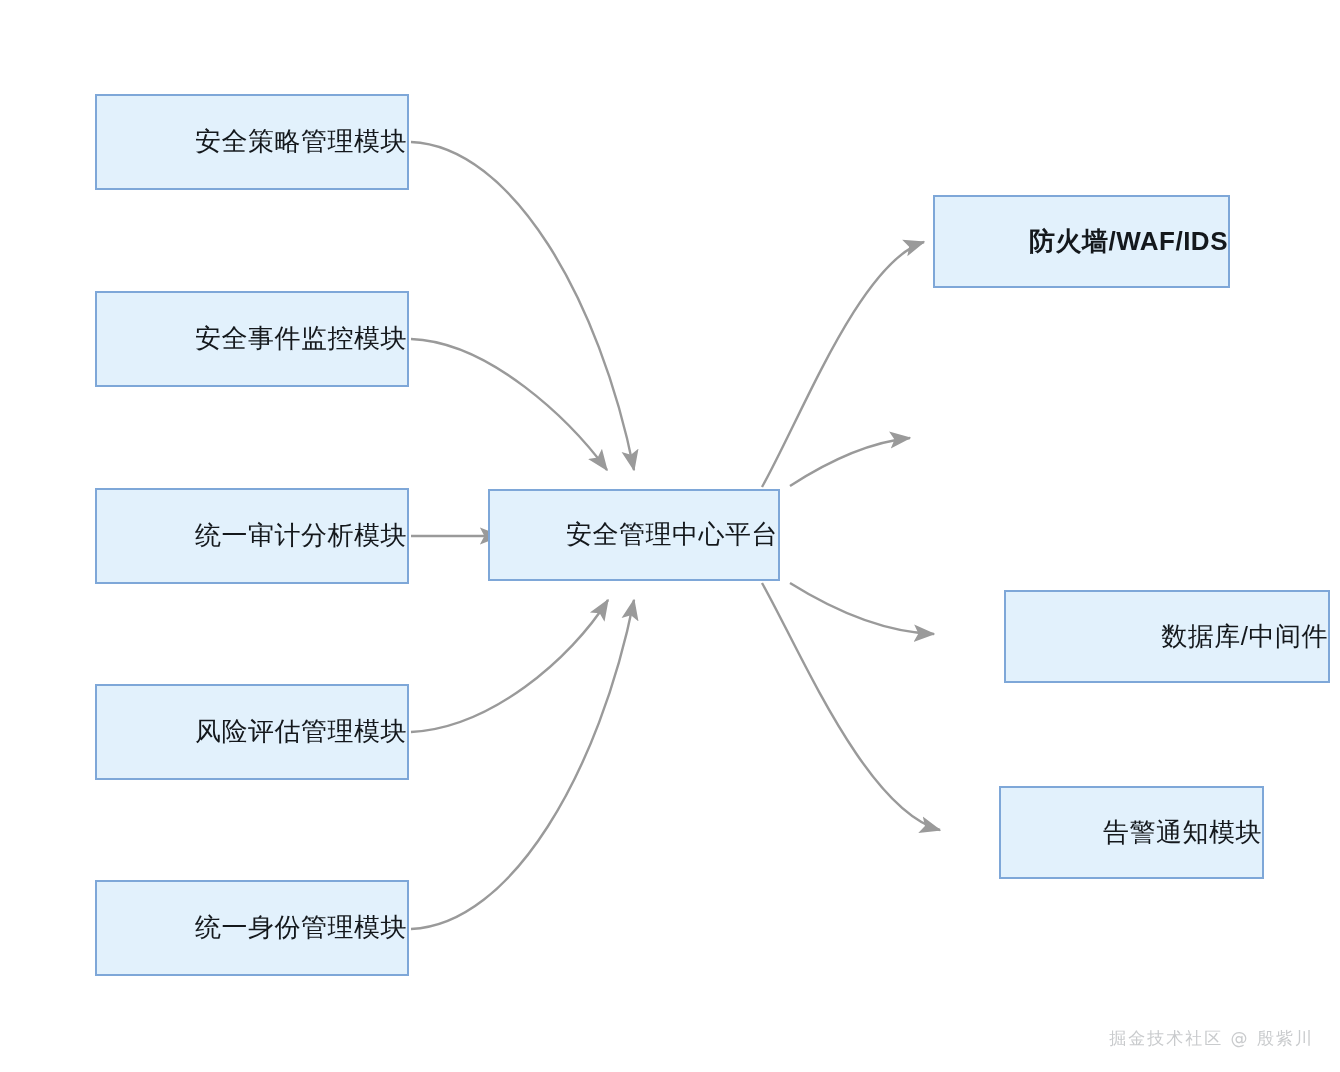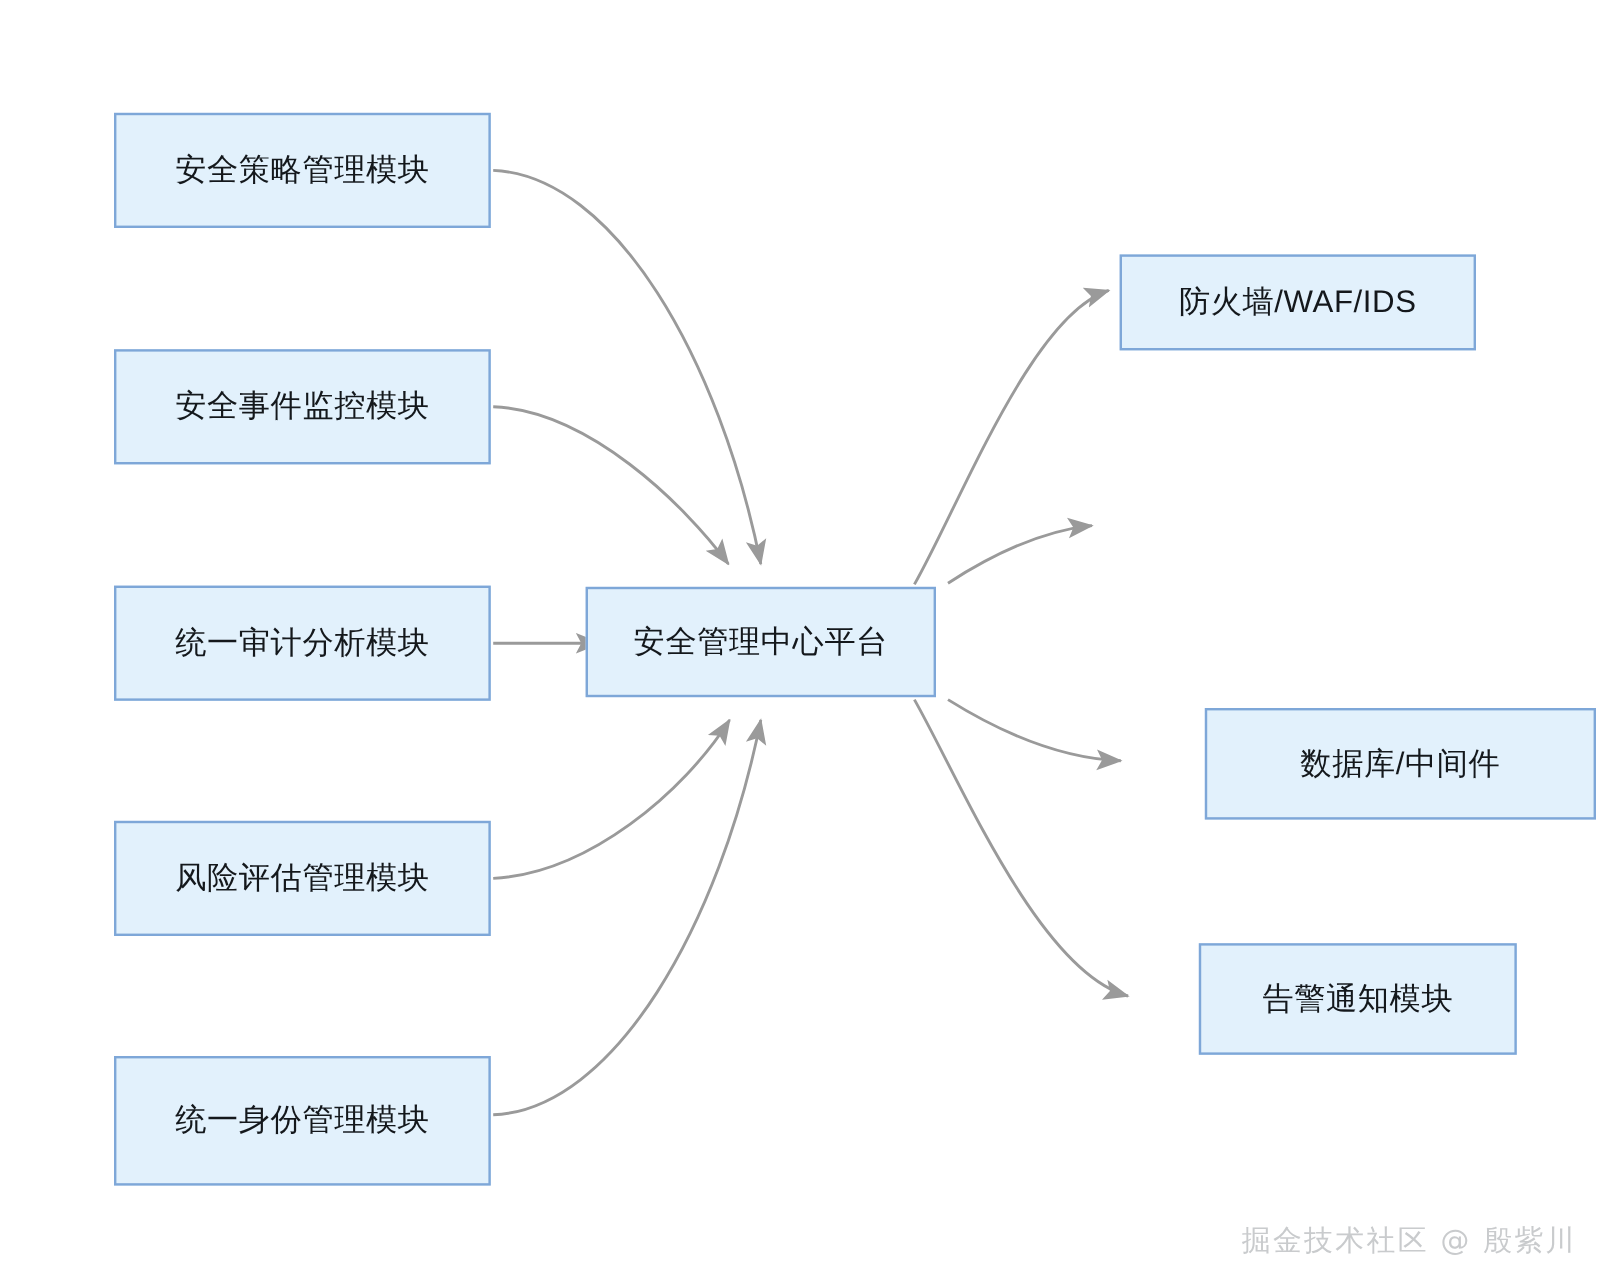--- a/index.html
+++ b/index.html
@@ -29,32 +29,32 @@
     height: 1072px;
     pointer-events: none;
   }
   .node {
     position: absolute;
     box-sizing: border-box;
     background: #e2f1fc;
     border: 2px solid #7ea7d8;
     display: flex;
     align-items: center;
-    justify-content: center;
+    justify-content: flex-end;
     color: #14181c;
     font-size: 26px;
     letter-spacing: 0.5px;
     line-height: 1.2;
     white-space: nowrap;
   }
   .watermark {
     position: absolute;
     right: 26px;
     bottom: 22px;
-    font-size: 24px;
+    font-size: 17px;
     color: #c9cbcd;
     letter-spacing: 2px;
     white-space: nowrap;
     font-family: "DejaVu Sans", "Liberation Sans", sans-serif;
   }
 </style>
 </head>
 <body>
 
 <div id="canvas">
@@ -86,29 +86,29 @@
   </div>
   <div class="node" style="left:95px;  top:291px; width:314px; height:96px;">
     <span>安全事件监控模块</span>
   </div>
   <div class="node" style="left:95px;  top:488px; width:314px; height:96px;">
     <span>统一审计分析模块</span>
   </div>
   <div class="node" style="left:95px;  top:684px; width:314px; height:96px;">
     <span>风险评估管理模块</span>
   </div>
-  <div class="node" style="left:95px;  top:880px; width:314px; height:108px;">
+  <div class="node" style="left:95px;  top:880px; width:314px; height:96px;">
     <span>统一身份管理模块</span>
   </div>
 
   <div class="node" style="left:488px; top:489px; width:292px; height:92px;">
     <span>安全管理中心平台</span>
   </div>
 
-  <div class="node" style="left:933px; top:212px; width:297px; height:80px;">
+  <div class="node" style="left:933px; top:195px; width:297px; height:93px;font-weight:bold;">
     <span>防火墙/WAF/IDS</span>
   </div>
   <div class="node" style="left:964px; top:590px; width:326px; height:93px;margin-left:40px;">
     <span>数据库/中间件</span>
   </div>
   <div class="node" style="left:999px; top:786px; width:265px; height:93px;">
     <span>告警通知模块</span>
   </div>
 
   <div class="watermark">掘金技术社区 @ 殷紫川</div>

